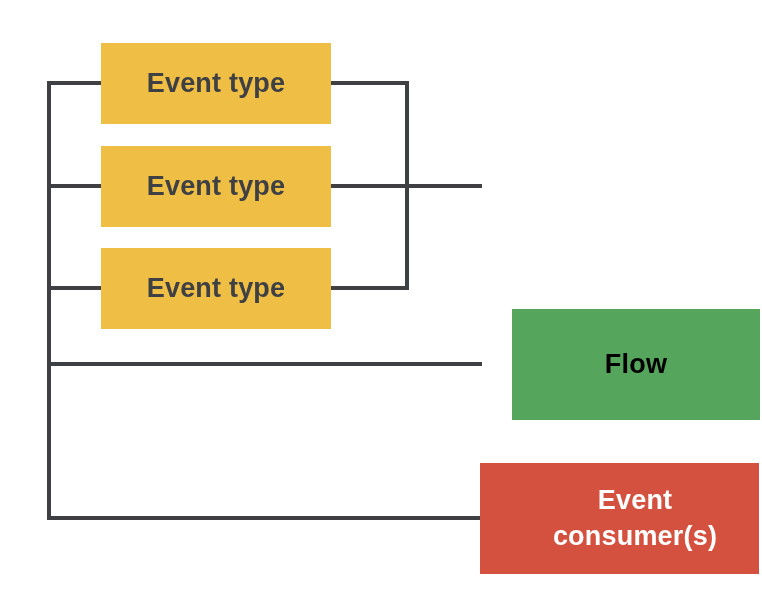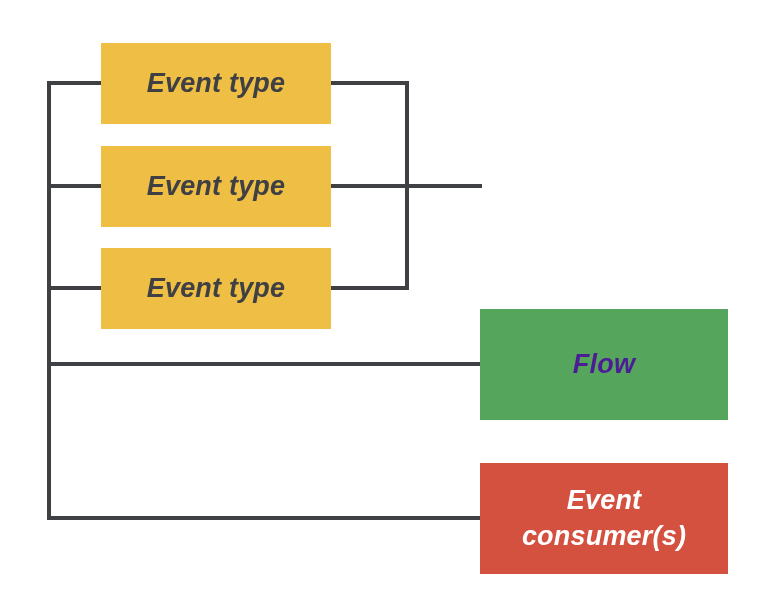--- a/index.html
+++ b/index.html
@@ -7,21 +7,20 @@
     padding: 0;
     background: #FFFFFF;
     font-family: "Liberation Sans", sans-serif;
   }
   .canvas {
     position: relative;
     width: 762px;
     height: 608px;
     background: #FFFFFF;
     overflow: hidden;
-    font-style: italic;
   }
   .node {
     position: absolute;
     display: flex;
     align-items: center;
     justify-content: center;
     text-align: center;
     font-weight: 700;
     font-size: 27px;
     line-height: 1.32;
@@ -80,21 +79,21 @@
 
   <div class="node n-et2" style="background-color: rgb(239, 190, 69); color: rgb(62, 64, 67);">
     <span class="node-label">Event type</span>
   </div>
 
   <div class="node n-et3" style="background-color: rgb(239, 190, 69); color: rgb(62, 64, 67);">
     <span class="node-label">Event type</span>
   </div>
 
 
-  <div class="node n-flow" style="background-color: rgb(86, 165, 93); color: #4c1d95;">
+  <div class="node n-flow" style="background-color: rgb(86, 165, 93); color: #000000; margin-left: 32px;">
     <span class="node-label">Flow</span>
   </div>
 
-  <div class="node n-cons" style="background-color: rgb(213, 81, 63); color: rgb(255, 255, 255);">
+  <div class="node n-cons" style="background-color: rgb(213, 81, 63); color: rgb(255, 255, 255); padding-left: 31px;">
     <span class="node-label wrap-mid">Event consumer(s)</span>
   </div>
 
 </div>
 
 </body></html>

